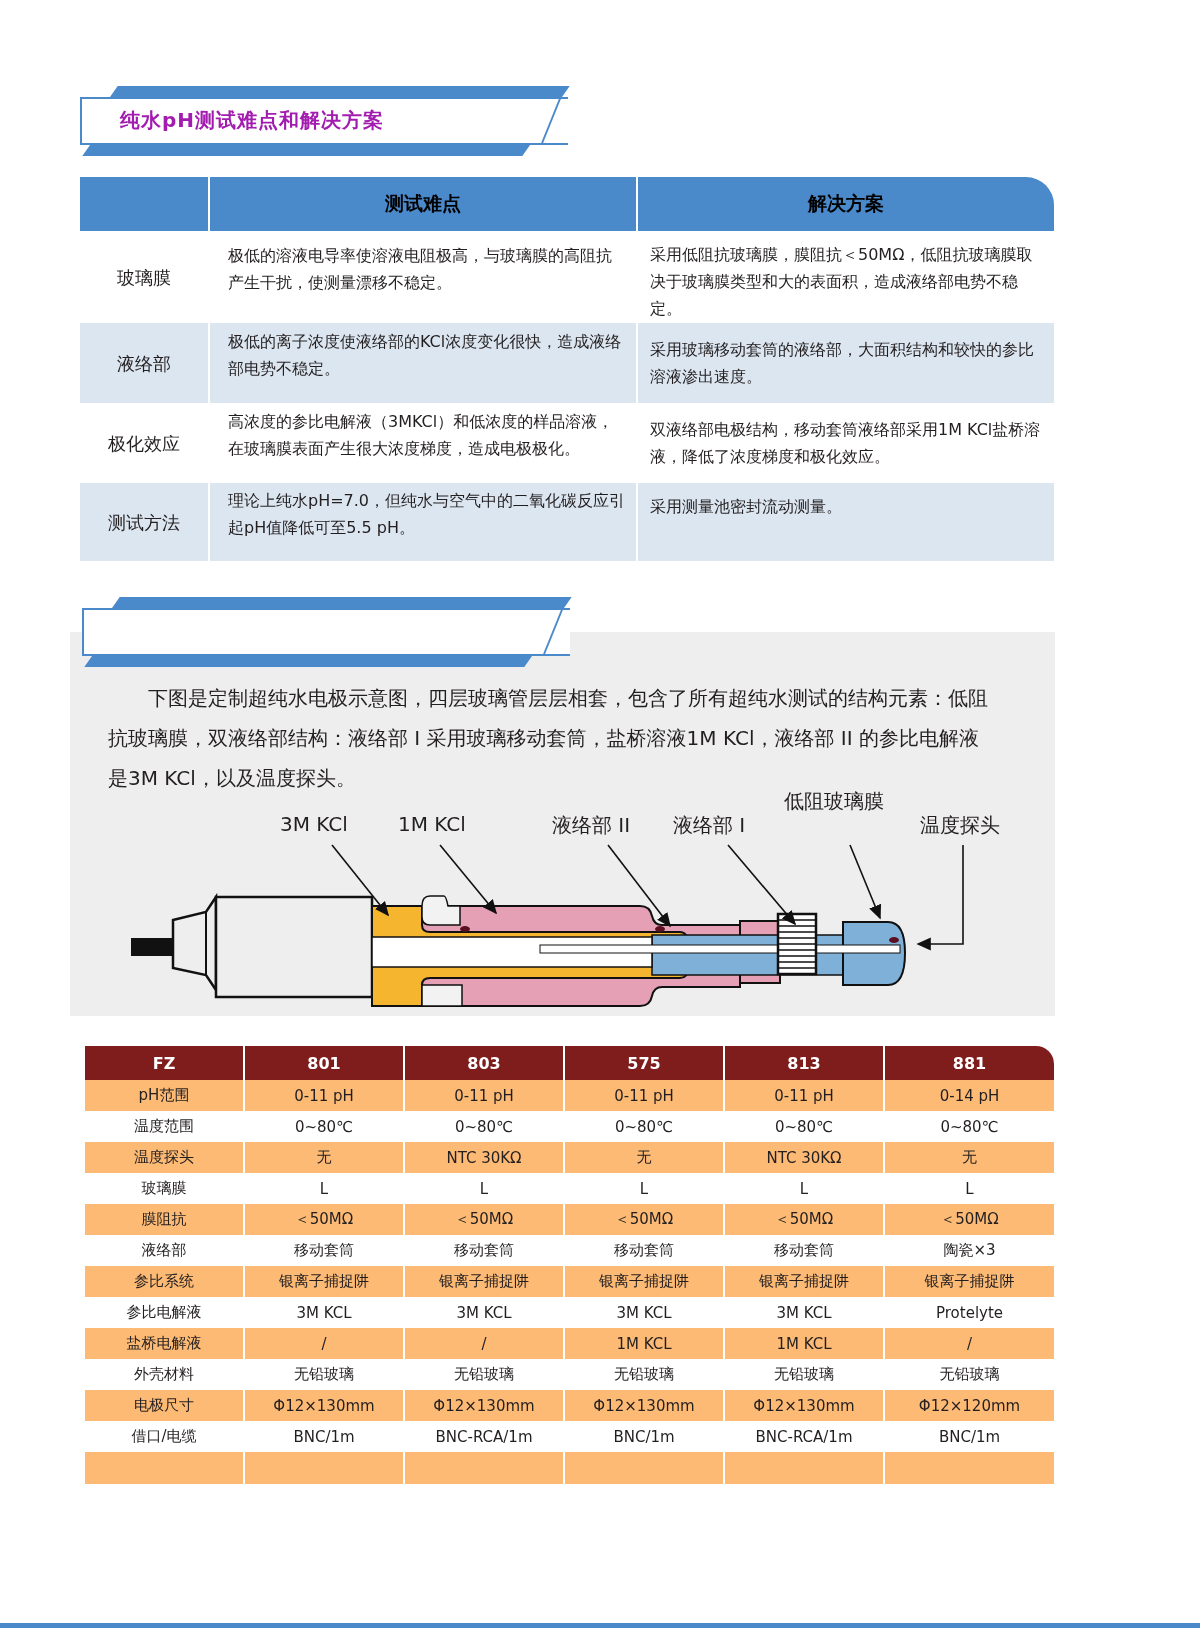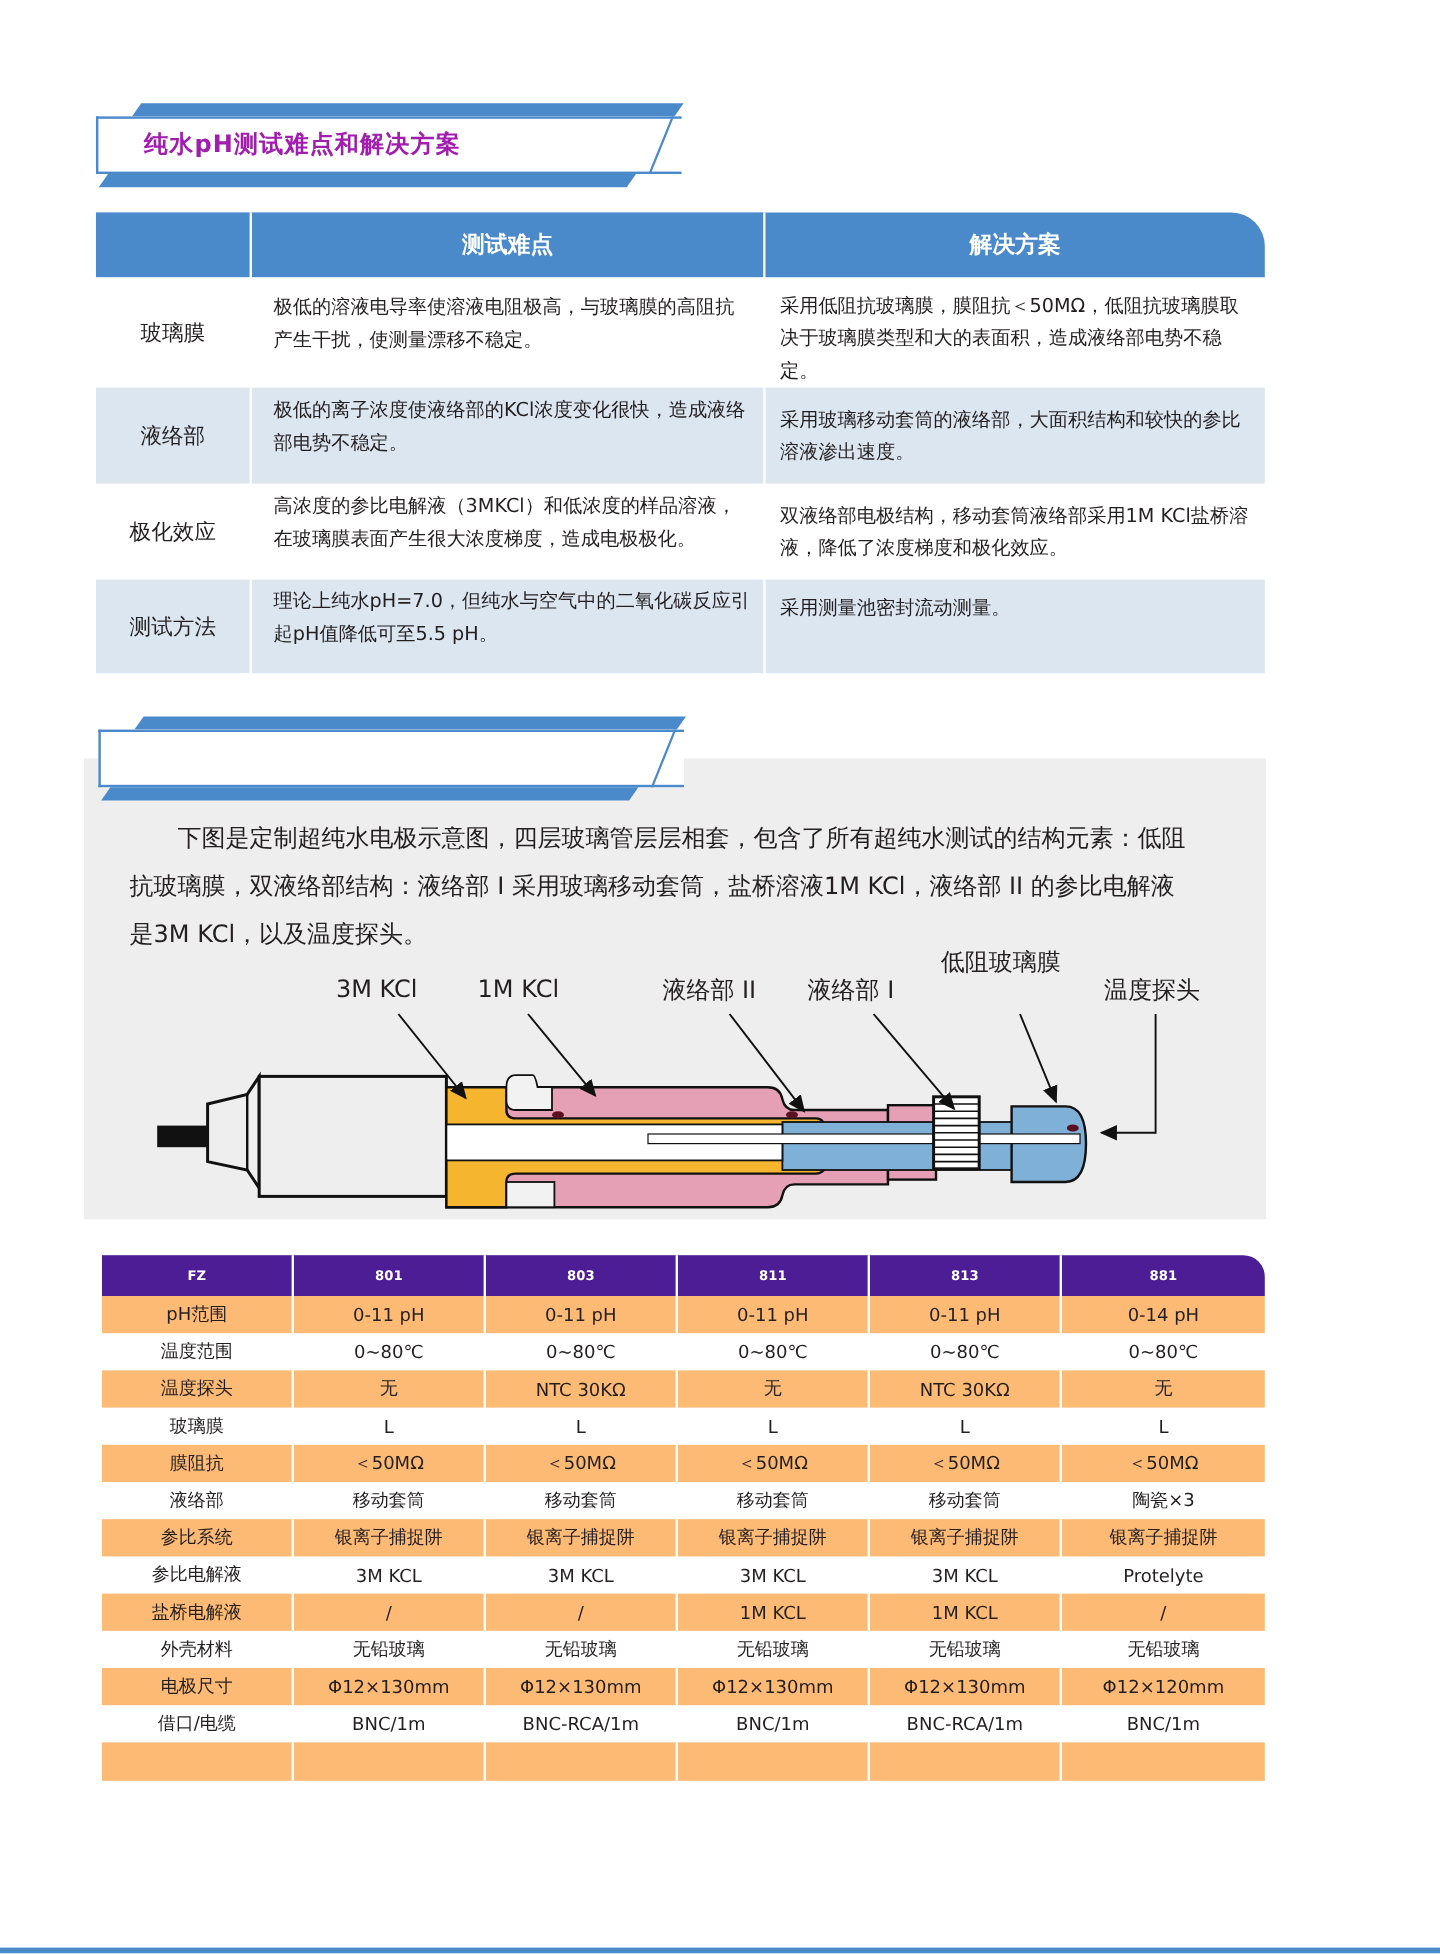--- a/index.html
+++ b/index.html
@@ -10,21 +10,21 @@
   .banner { position: absolute; width: 510px; height: 70px; }
   .banner .stripe-top { position: absolute; left: 30px; top: 0; width: 452px; height: 11px; background: #4a8acb; transform: skewX(-35deg); transform-origin: left bottom; }
   .banner .stripe-bot { position: absolute; left: 10px; top: 59px; width: 440px; height: 11px; background: #4a8acb; transform: skewX(-35deg); transform-origin: left top; }
   .banner .box { position: absolute; left: 0; top: 11px; width: 488px; height: 48px; background: #fff; border: 2px solid #4a8acb; border-right: none; }
   .banner .box-edge { position: absolute; left: 470px; top: 11px; width: 2px; height: 48px; background: #4a8acb; transform: skewX(-22deg); }
   .banner .title { position: absolute; left: 40px; top: 14px; font-size: 20px; font-weight: bold; color: #a21caf; letter-spacing: 1px; white-space: nowrap; line-height: 40px; }
 
   
   .t1 { position: absolute; left: 80px; top: 177px; width: 974px; }
   .t1 .hdr { display: flex; height: 54px; }
-  .t1 .hdr div { background: #4a8acb; color: #ffffff; font-weight: bold; font-size: 19px; display: flex; align-items: center; justify-content: center; }
+  .t1 .hdr div { background: #4a8acb; color: #000000; font-weight: bold; font-size: 19px; display: flex; align-items: center; justify-content: center; }
   .t1 .hdr .c0 { width: 130px; border-right: 2px solid #fff; }
   .t1 .hdr .c1 { width: 428px; border-right: 2px solid #fff; }
   .t1 .hdr .c2 { flex: 1; border-top-right-radius: 28px; }
   .t1 .row { display: flex; font-size: 16px; line-height: 27px; }
   .t1 .row.alt { background: #dce6f0; }
   .t1 .row .c0 { width: 130px; display: flex; align-items: center; justify-content: center; font-size: 18px; border-right: 2px solid #fff; }
   .t1 .row .c1 { width: 428px; padding: 0 10px 16px 18px; display: flex; align-items: center; border-right: 2px solid #fff; }
   .t1 .row .c2 { flex: 1; padding: 0 10px 0 12px; display: flex; align-items: center; }
   .t1 .row.top .c2 { align-items: flex-start; padding-top: 10px; }
 
@@ -38,21 +38,21 @@
   
   .t2 { position: absolute; left: 85px; top: 1046px; width: 969px; border-collapse: separate; border-spacing: 0; }
   .t2 .r { display: flex; height: 31px; }
   .t2 .r div { display: flex; align-items: center; justify-content: center; font-size: 15px; border-right: 2px solid #fff; }
   .t2 .r div:last-child { border-right: none; }
   .t2 .r .k { width: 160px; }
   .t2 .r .v { width: 160px; }
   .t2 .r .v:last-child { flex: 1; }
   .t2 .r.alt { background: #fdba74; }
   .t2 .r.head { height: 34px; }
-  .t2 .r.head div { background: #4c1d95; color: #fff; font-weight: bold; font-size: 11px; }
+  .t2 .r.head div { background: #7f1d1d; color: #fff; font-weight: bold; font-size: 16px; }
   .t2 .r.head div:last-child { border-top-right-radius: 18px; }
   .t2 .r.blank { height: 32px; }
 
   .footer-line { position: absolute; left: 0; top: 1623px; width: 1200px; height: 5px; background: #4a8acb; }
 </style>
 </head>
 <body>
 
 <div class="banner" style="left:80px; top:86px;">
   <div class="stripe-top"></div>
@@ -165,21 +165,21 @@
     <line x1="850" y1="845" x2="880" y2="918"></line>
   </g>
   <polyline points="963,845 963,944 918,944" stroke="#111" stroke-width="1.6" fill="none" marker-end="url(#ah)"></polyline>
 </svg>
 
 <div class="t2">
   <div class="r head">
     <div class="k">FZ</div>
     <div class="v">801</div>
     <div class="v">803</div>
-    <div class="v">811</div>
+    <div class="v">575</div>
     <div class="v">813</div>
     <div class="v">881</div>
   </div>
   <div class="r alt">
     <div class="k">pH范围</div>
     <div class="v">0-11 pH</div>
     <div class="v">0-11 pH</div>
     <div class="v">0-11 pH</div>
     <div class="v">0-11 pH</div>
     <div class="v">0-14 pH</div>

